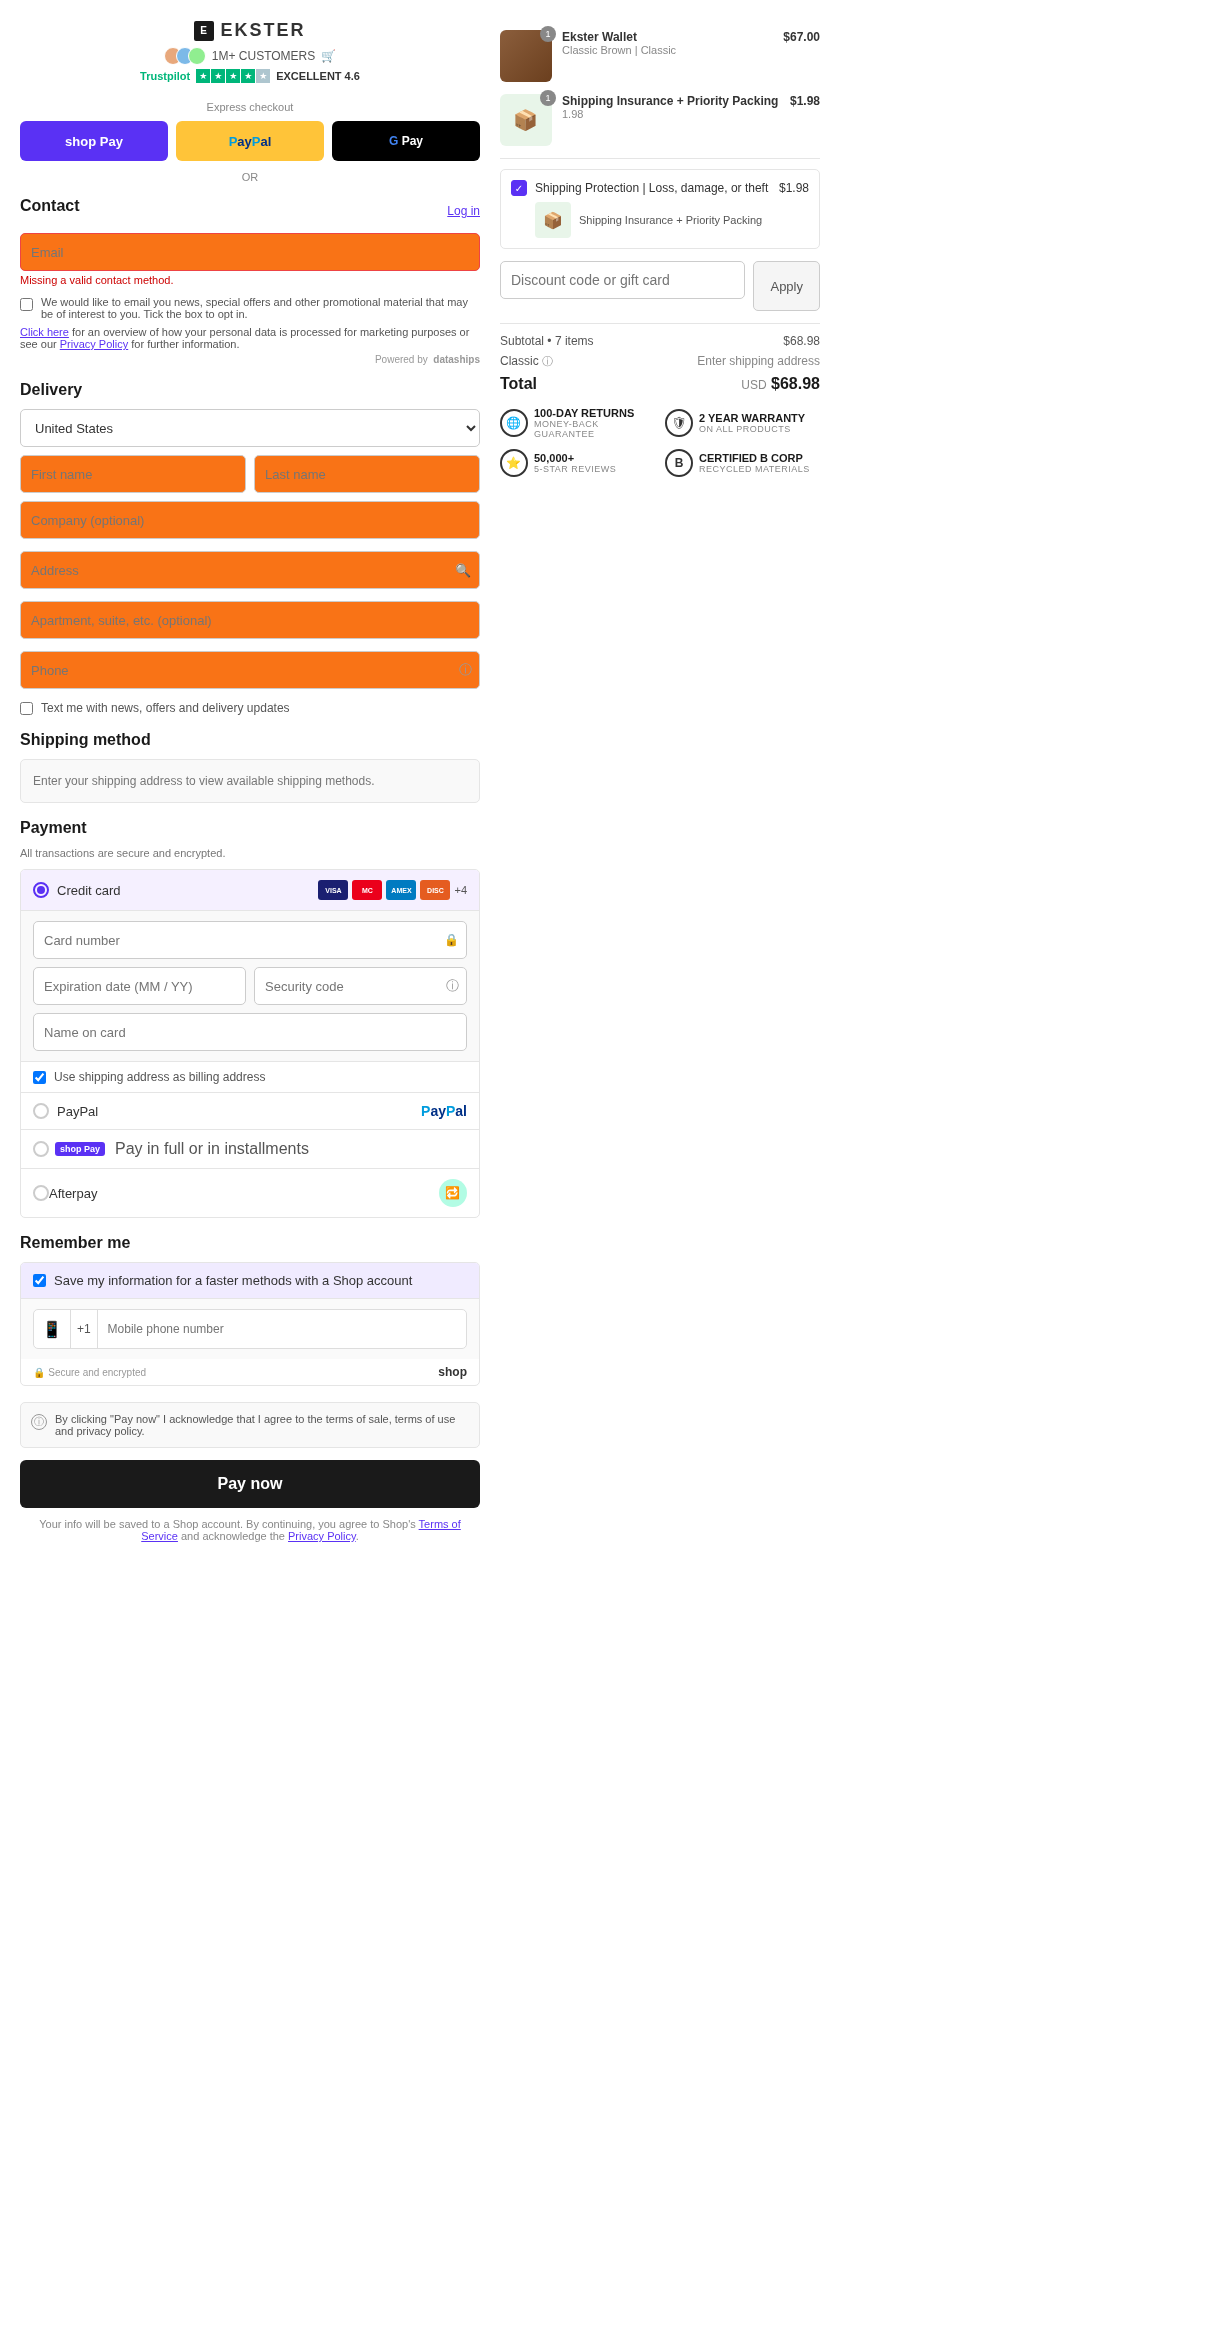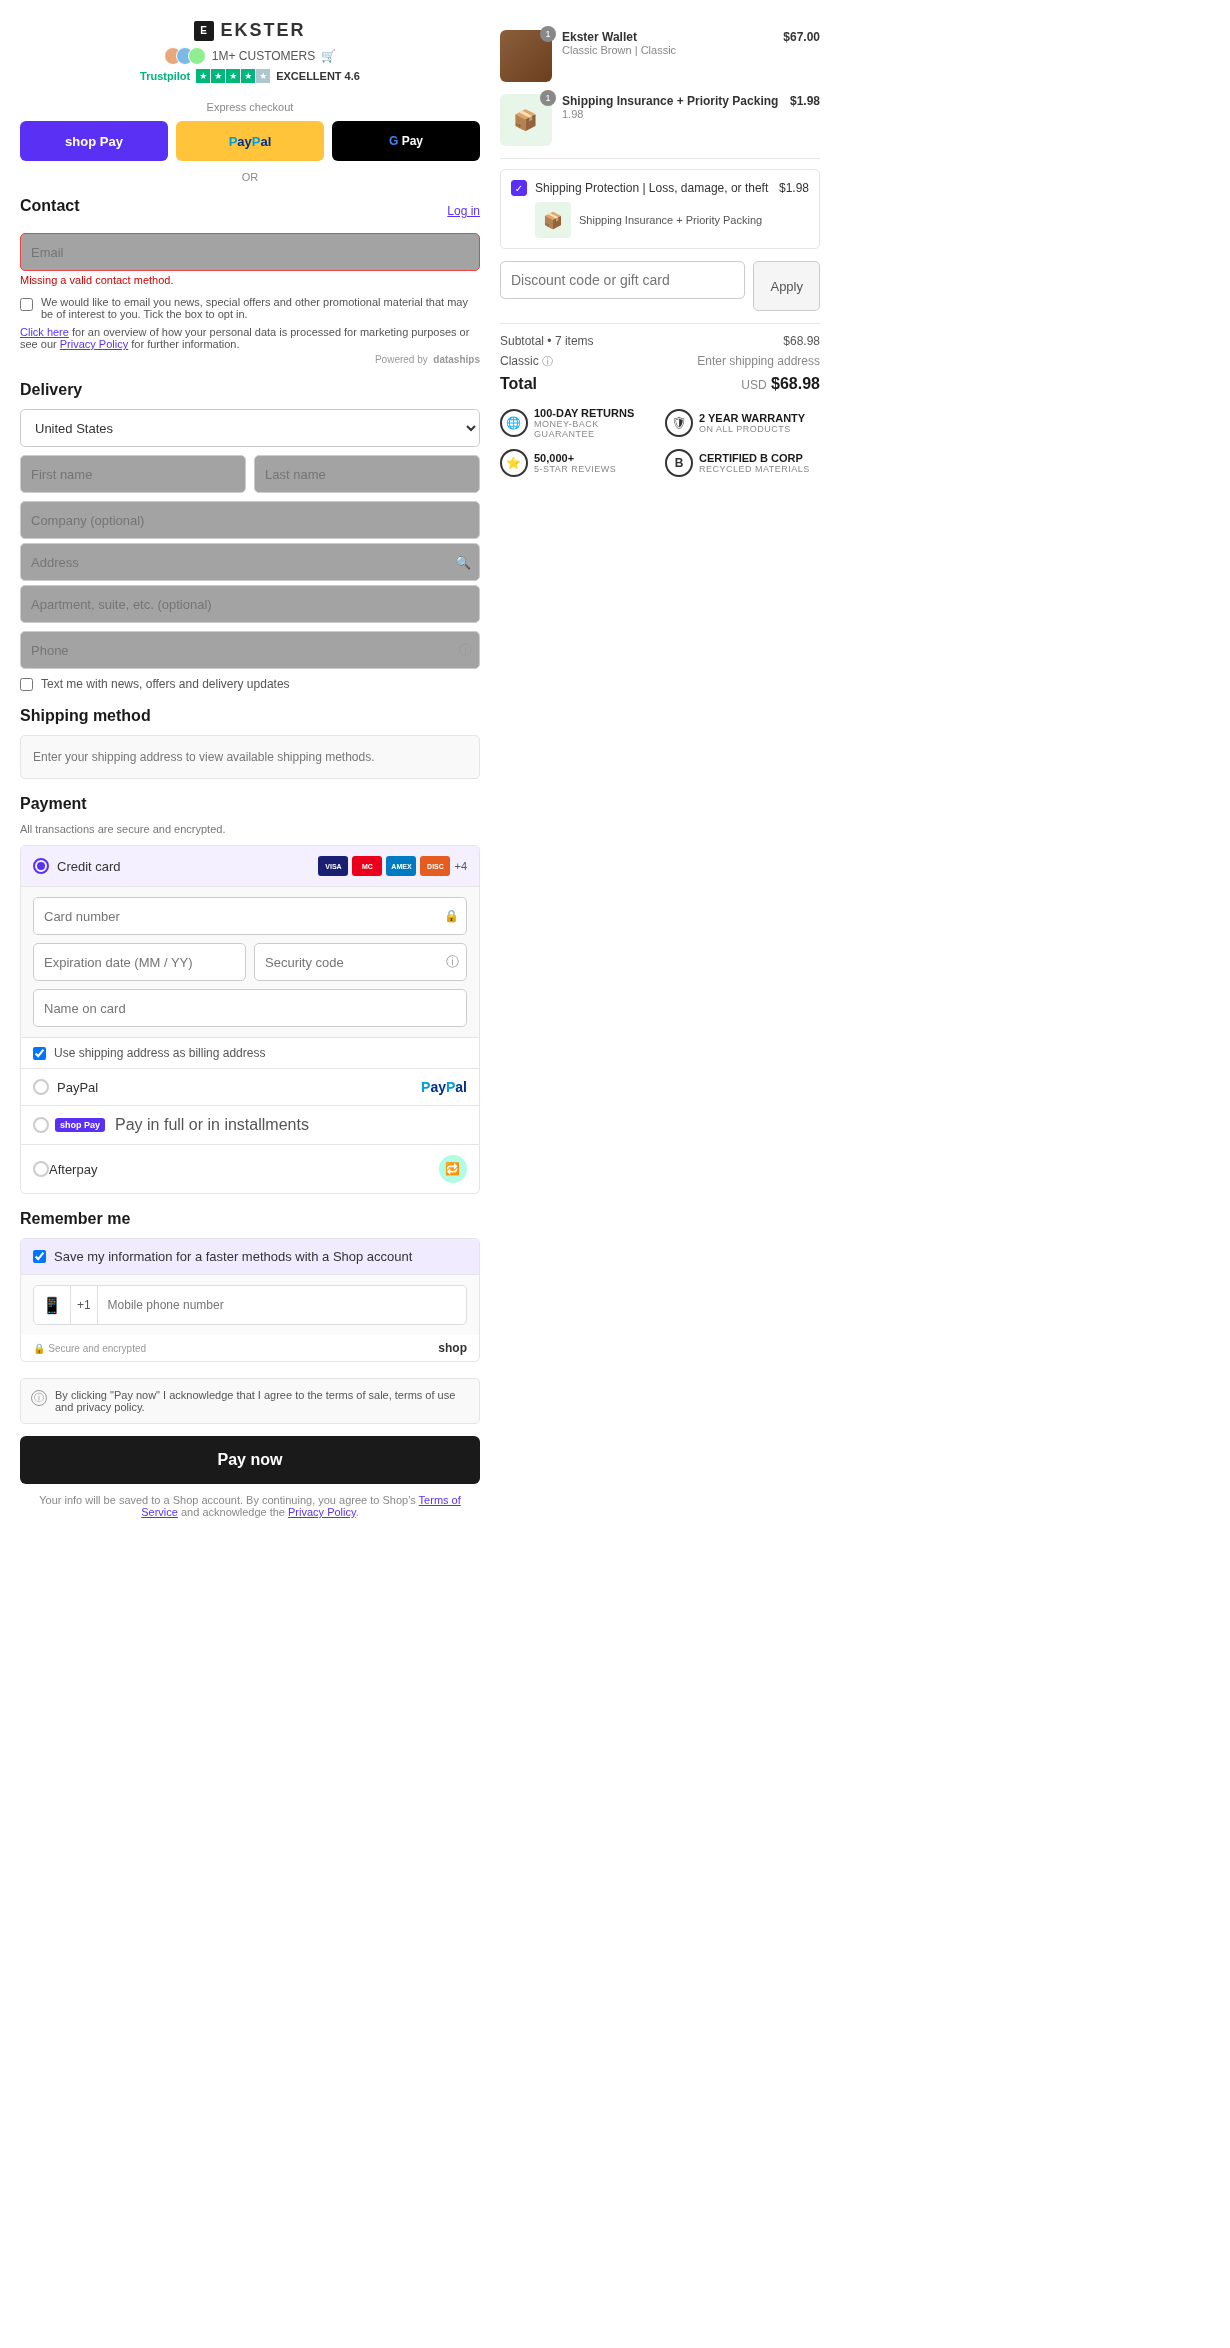--- a/index.html
+++ b/index.html
@@ -167,21 +167,21 @@
     }
     .input-field {
       width: 100%;
       height: 38px;
       border: 1px solid #ccc;
       border-radius: 5px;
       padding: 0 10px;
       font-size: 13px;
       color: #333;
       outline: none;
-      background: #a3a3a3;
+      background: #f97316;
     }
     .input-field.error { border-color: #e44; }
     .error-text {
       font-size: 11px;
       color: #c00;
       margin-top: 3px;
     }
     .checkbox-row {
       display: flex;
       align-items: flex-start;
@@ -223,21 +223,21 @@
     .select-field.error { border-color: #e44; }
     .two-col {
       display: flex;
       gap: 8px;
       margin-bottom: 8px;
     }
     .two-col .input-field, .two-col .select-field {
       flex: 1;
     }
     .field-wrapper {
-      margin-bottom: 4px;
+      margin-bottom: 12px;
       position: relative;
     }
     .field-wrapper .input-field { padding-right: 28px; }
     .search-icon-inside {
       position: absolute;
       right: 8px;
       top: 50%;
       transform: translateY(-50%);
       color: #999;
       font-size: 13px;

